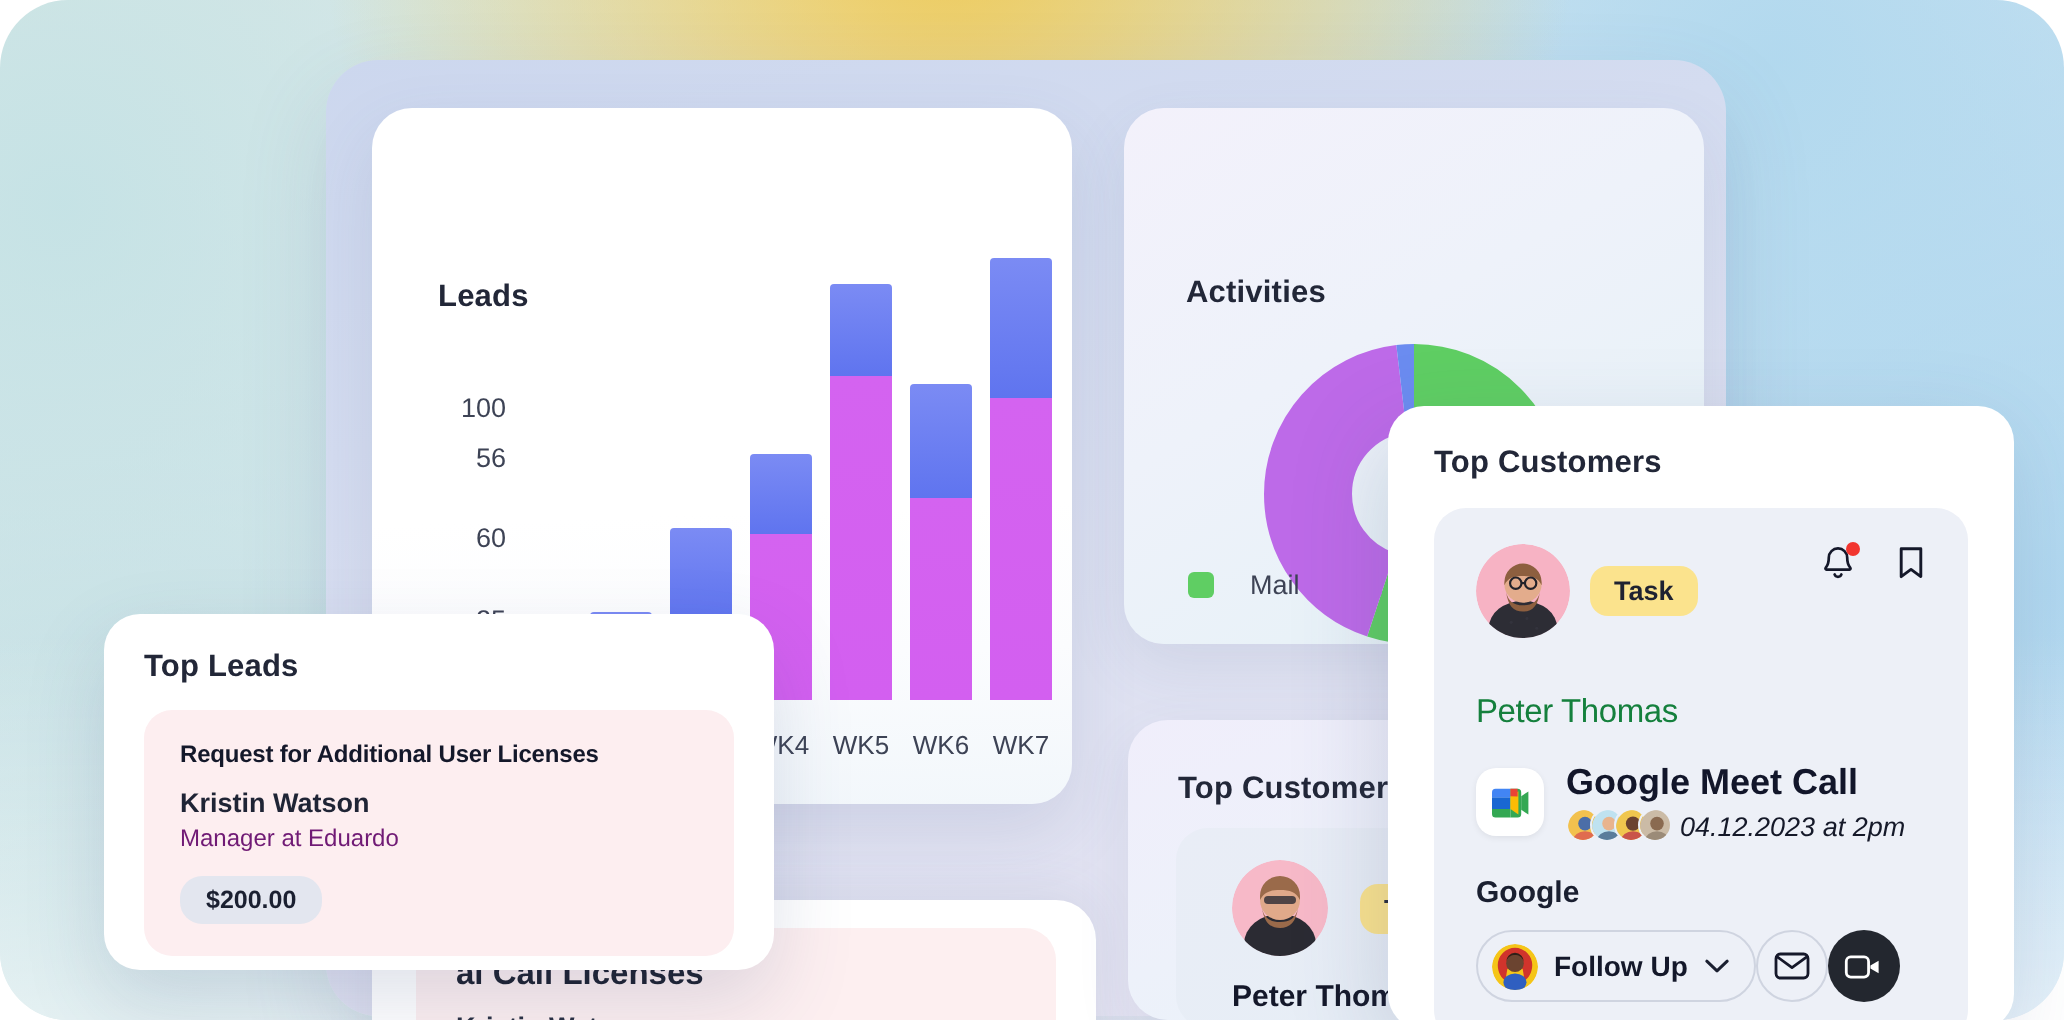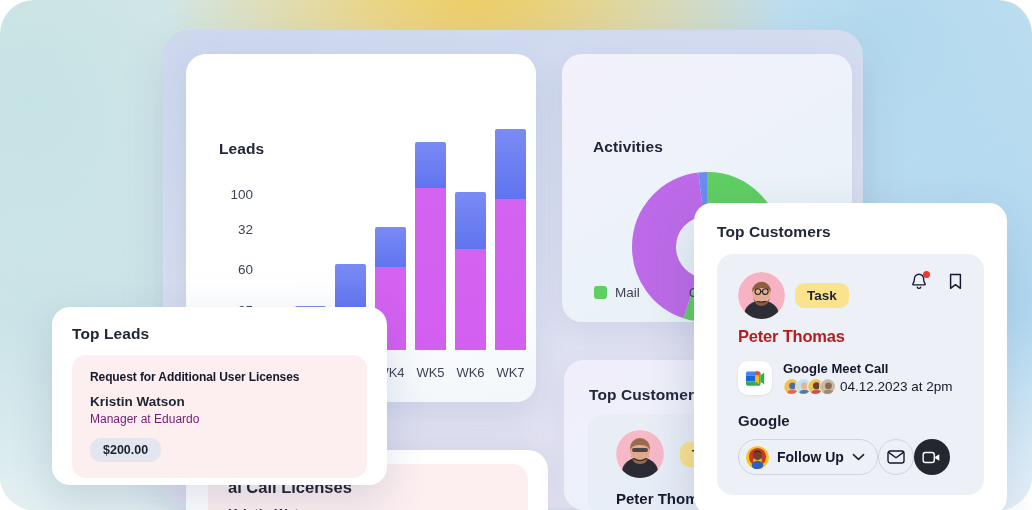--- a/index.html
+++ b/index.html
@@ -134,21 +134,21 @@
     width: 150px; height: 150px;
   }
   .donut-wrap svg { display: block; }
   .legend {
     position: absolute;
     left: 32px; bottom: 22px;
     display: flex;
     align-items: center;
     gap: 28px;
   }
-  .legend-item { display: flex; align-items: center; gap: 8px; }
+  .legend-item { display: flex; align-items: center; gap: 18px; }
   .legend-swatch { width: 13px; height: 13px; border-radius: 3px; }
   .legend-label { font-size: 13.5px; color: #3d4355; white-space: nowrap; }
 
   
   #ghost-leads-panel {
     left: 186px; top: 450px;
     width: 362px; height: 120px;
     background: #ffffff;
     box-shadow: 0 -4px 24px rgba(78,96,142,0.10);
     overflow: hidden;
@@ -274,47 +274,47 @@
     position: absolute; right: 21px; top: 18px;
     display: flex; align-items: center; gap: 20px;
   }
   .icon-btn { position: relative; line-height: 0; cursor: pointer; }
   .bell-dot {
     position: absolute; right: -2px; top: -1px;
     width: 7px; height: 7px; border-radius: 50%;
     background: #f2352f;
   }
   .cust-name {
-    margin-top: 8px;
-    font-size: 16.5px; font-weight: 700; color: #b91c1c;
+    margin-top: 28px;
+    font-size: 16.5px; font-weight: 400; color: #15803d;
     letter-spacing: -.2px;
   }
   .cust-role {
     margin-top: 2px;
     font-size: 13.5px; color: #4b5164;
   }
   .meet-row {
     margin-top: 15px;
     display: flex; align-items: center; gap: 11px;
   }
   .meet-logo {
     width: 34px; height: 34px;
     border-radius: 10px;
     background: #ffffff;
     display: flex; align-items: center; justify-content: center;
     flex: 0 0 auto;
     box-shadow: 0 1px 3px rgba(0,0,0,0.07);
   }
   .meet-title {
-    font-size: 13px; font-weight: 700; color: #12162a;
+    font-size: 18px; font-weight: 700; color: #12162a;
     white-space: nowrap;
   }
   .meet-sub {
     margin-top: 2px;
-    display: flex; align-items: center;
+    display: flex; align-items: flex-end; font-style: italic;
   }
   .avatar-stack { display: flex; align-items: center; margin-right: 4px; }
   .mini-avatar {
     width: 17px; height: 17px; border-radius: 50%;
     border: 1.5px solid #edf0f7;
     margin-left: -5px;
     overflow: hidden;
   }
   .mini-avatar:first-child { margin-left: 0; }
   .meet-time {
@@ -364,22 +364,22 @@
   <div class="dashboard"></div>
 
   <div class="panel" id="leads-panel">
     <span class="panel-title">Leads</span>
 
     <div class="chart-plot">
       <div class="y-axis" id="y-axis" style="height: 178px; top: 0px;">
           <span class="y-tick" style="top: 178px;">0</span>
           <span class="y-tick" style="top: 137.545px;">25</span>
           <span class="y-tick" style="top: 97.0909px;">60</span>
-          <span class="y-tick" style="top: 56.6364px;">32</span>
-          <span class="y-tick" style="top: 22px;">100</span>
+          <span class="y-tick" style="top: 56.6364px;">56</span>
+          <span class="y-tick" style="top: 32px;">100</span>
         </div>
       <div class="bars" id="bars" style="height: 178px;">
           <div class="bar-col">
             <div class="seg-top" style="height: 12.9455px;"></div>
             <div class="seg-bottom" style="height: 3.23636px;"></div>
           </div>
           <div class="bar-col">
             <div class="seg-top" style="height: 24.2727px;"></div>
             <div class="seg-bottom" style="height: 19.4182px;"></div>
           </div>

